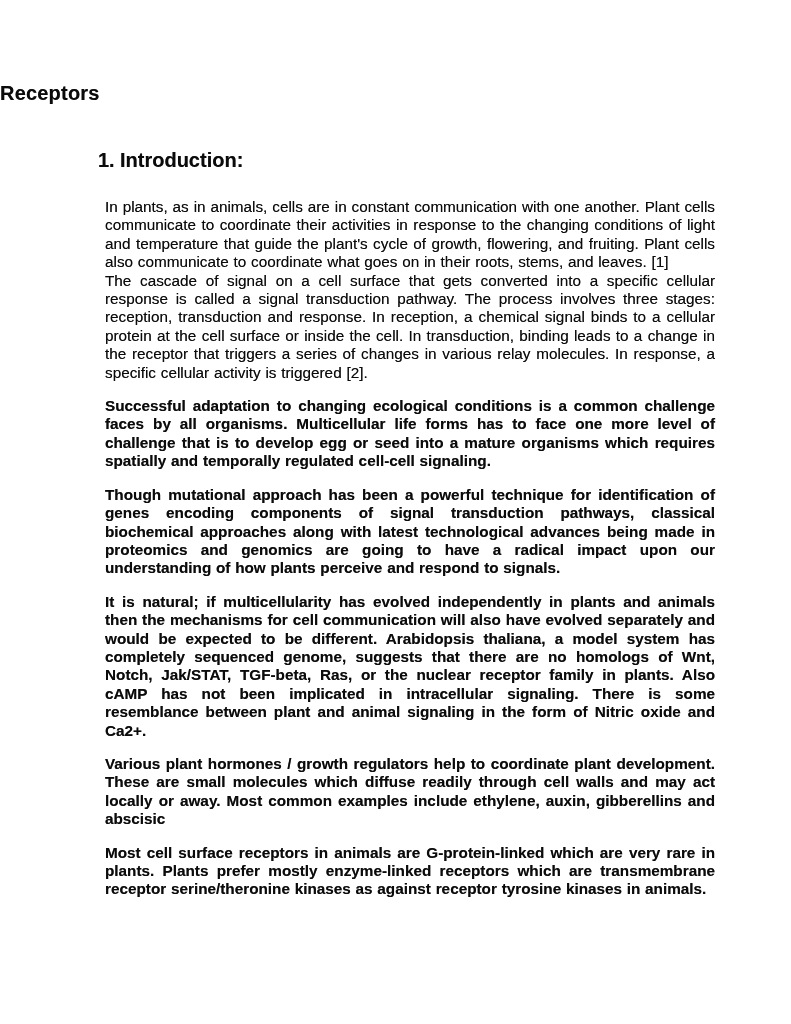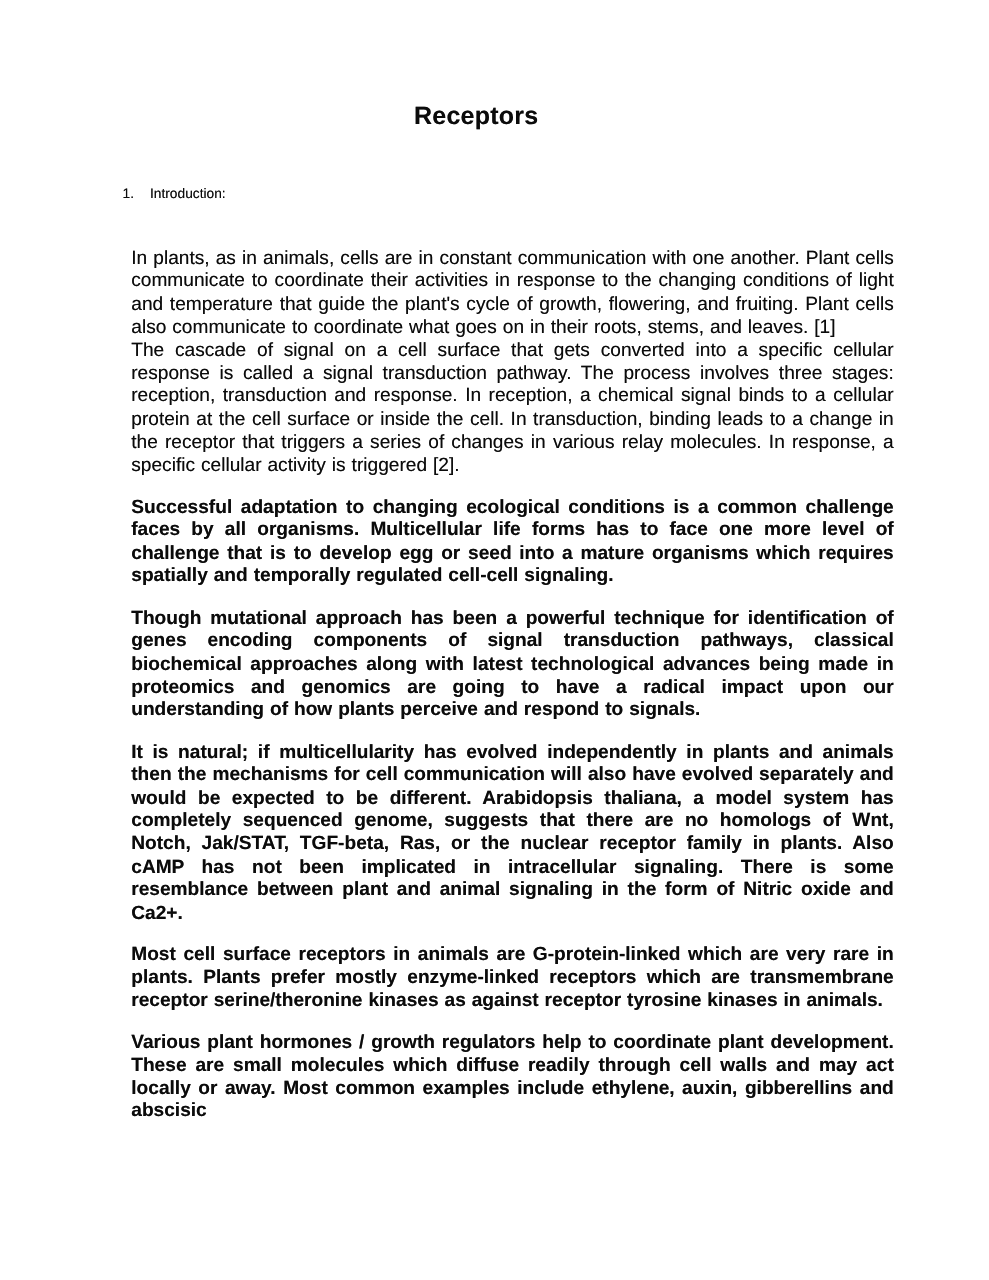--- a/index.html
+++ b/index.html
@@ -14,31 +14,30 @@
     position: relative;
     width: 791px; height: 1024px;
     background: #ffffff;
     overflow: hidden;
     text-shadow: 0 0 0.5px rgba(10,10,10,0.55); 
   }
   .doc-title {
     position: absolute;
     top: 82px; left: 0;
     width: 762px;              
-    text-align: center;
     font-size: 20px;
     font-weight: bold;
     letter-spacing: 0.2px;
     margin: 0;
   }
   .section-heading {
     position: absolute;
     top: 149px; left: 98px;
-    font-size: 11px;
-    font-weight: normal;
+    font-size: 20px;
+    font-weight: bold;
     white-space: nowrap;
   }
   .section-number {
     display: inline-block;
     width: 22px;               
   }
   .doc-body {
     position: absolute;
     top: 198px; left: 105px;
     width: 610px;
@@ -66,18 +65,18 @@
   <div class="doc-body">
 
     <div class="para-group">
       <p class="tight">In plants, as in animals, cells are in constant communication with one another. Plant cells communicate to coordinate their activities in response to the changing conditions of light and temperature that guide the plant's cycle of growth, flowering, and fruiting. Plant cells also communicate to coordinate what goes on in their roots, stems, and leaves. [1]</p>
       <p class="tight">The cascade of signal on a cell surface that gets converted into a specific cellular response is called a signal transduction pathway. The process involves three stages: reception, transduction and response. In reception, a chemical signal binds to a cellular protein at the cell surface or inside the cell. In transduction, binding leads to a change in the receptor that triggers a series of changes in various relay molecules. In response, a specific cellular activity is triggered [2].</p>
     </div>
 
     <p class="para">Successful adaptation to changing ecological conditions is a common challenge faces by all organisms. Multicellular life forms has to face one more level of challenge that is to develop egg or seed into a mature organisms which requires spatially and temporally regulated cell-cell signaling.</p>
     <p class="para">Though mutational approach has been a powerful technique for identification of genes encoding components of signal transduction pathways, classical biochemical approaches along with latest technological advances being made in proteomics and genomics are going to have a radical impact upon our understanding of how plants perceive and respond to signals.</p>
     <p class="para">It is natural; if multicellularity has evolved independently in plants and animals then the mechanisms for cell communication will also have evolved separately and would be expected to be different. Arabidopsis thaliana, a model system has completely sequenced genome, suggests that there are no homologs of Wnt, Notch, Jak/STAT, TGF-beta, Ras, or the nuclear receptor family in plants. Also cAMP has not been implicated in intracellular signaling. There is some resemblance between plant and animal signaling in the form of Nitric oxide and Ca2+.</p>
+    <p class="para">Various plant hormones / growth regulators help to coordinate plant development. These are small molecules which diffuse readily through cell walls and may act locally or away. Most common examples include ethylene, auxin, gibberellins and abscisic</p>
     <p class="para">Most cell surface receptors in animals are G-protein-linked which are very rare in plants. Plants prefer mostly enzyme-linked receptors which are transmembrane receptor serine/theronine kinases as against receptor tyrosine kinases in animals.</p>
-    <p class="para">Various plant hormones / growth regulators help to coordinate plant development. These are small molecules which diffuse readily through cell walls and may act locally or away. Most common examples include ethylene, auxin, gibberellins and abscisic</p>
 
   </div>
 
 </div>
 
 </body></html>

